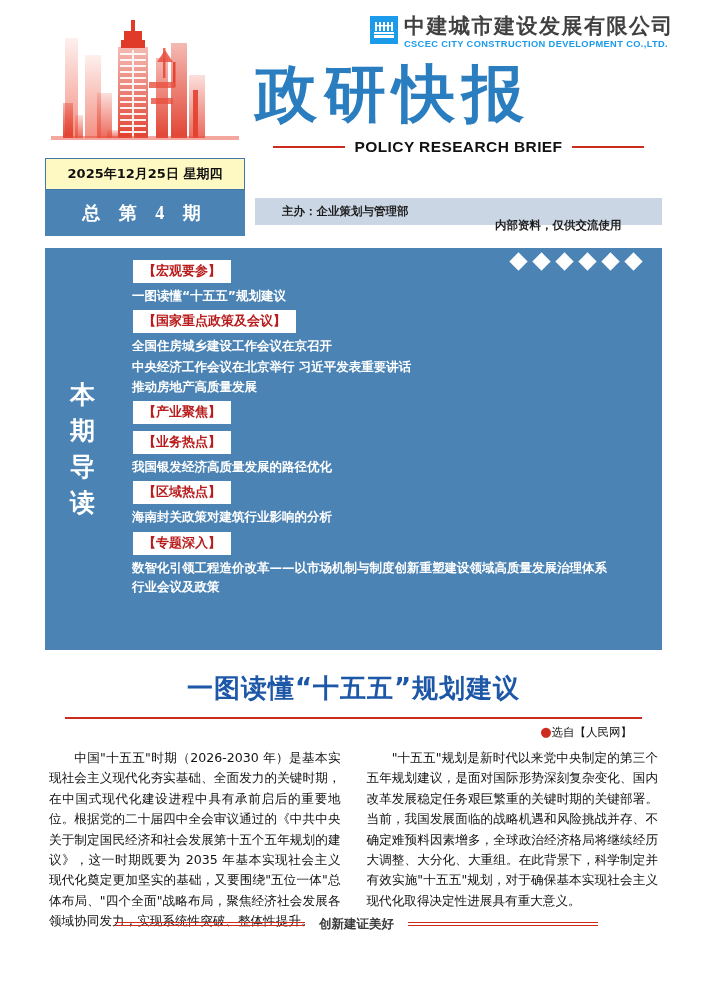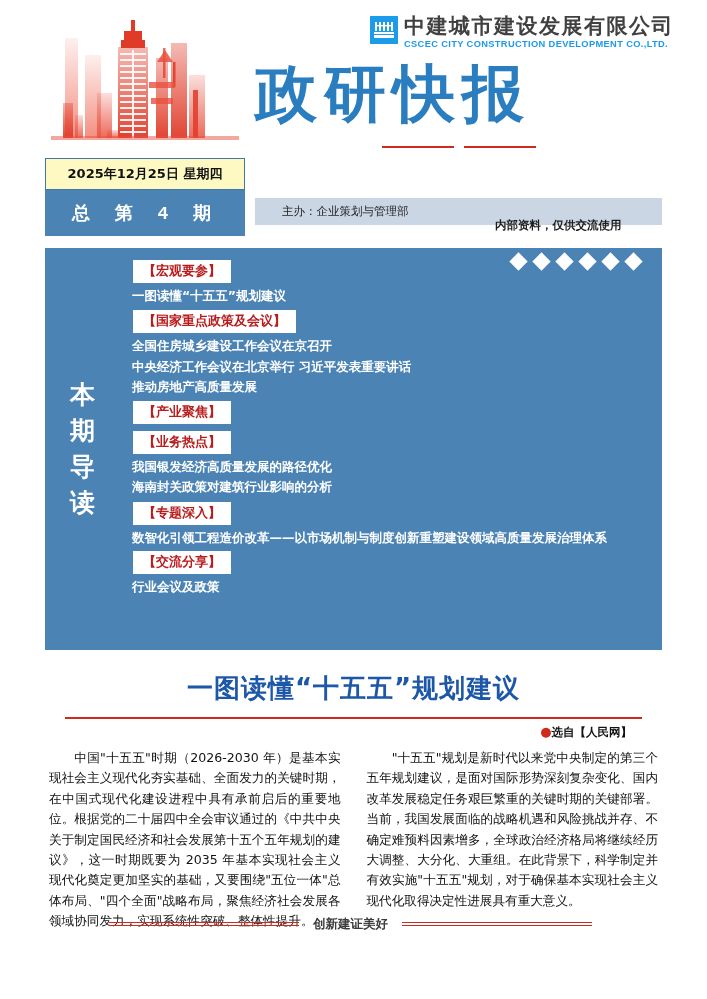--- a/index.html
+++ b/index.html
@@ -53,29 +53,29 @@
   .date-text {
     font-size:13px; font-weight:bold; color:#111; white-space:nowrap;
     font-family:"DejaVu Sans","Liberation Sans",sans-serif;
   }
   .issue-box {
     position:absolute; left:0; top:182px; width:200px; height:46px;
     background:#4a83b4; display:flex; align-items:center; justify-content:center;
   }
   .issue-text {
     font-size:18px; font-weight:bold; color:#fff; letter-spacing:7px;
-    font-family:Liberation Mono, monospace; white-space:nowrap;
+    font-family:Liberation Serif, serif; white-space:nowrap;
   }
 
   .publisher-bar {
     position:absolute; left:210px; top:190px; width:407px; height:27px;
     background:#cad6e4; display:flex; align-items:center;
   }
   .publisher-left {
-    position:absolute; left:27px; font-size:11.5px; font-weight:normal; color:#1d1d1d;
+    position:absolute; left:27px; font-size:11.5px; font-weight:bold; color:#1d1d1d;
     font-family:"DejaVu Sans","Liberation Sans",sans-serif; white-space:nowrap;
   }
   .publisher-right {
     position:absolute; left:240px; font-size:11.5px; font-weight:bold; color:#1d1d1d;
     font-family:"DejaVu Sans","Liberation Sans",sans-serif; white-space:nowrap;margin-top:28px;
   }
 
   
   .toc { position:absolute; left:45px; top:248px; width:617px; height:402px; background:#4a83b4; }
   .toc-side {
@@ -107,37 +107,37 @@
   
   .article { position:absolute; left:45px; top:672px; width:617px; }
   .art-title {
     text-align:center; font-size:26px; font-weight:bold; color:#1d57a8;
     letter-spacing:1px; font-family:"DejaVu Sans","Liberation Sans",sans-serif;
     line-height:1.25;
   }
   .art-rule { margin:12px auto 0 auto; width:577px; height:2.5px; background:#cc2b1d; }
   .art-source {
     text-align:right; padding-right:30px; margin-top:5px;
-    font-size:11.5px; font-weight:bold; color:#111;
+    font-size:11.5px; font-weight:normal; color:#111;
     font-family:"DejaVu Sans","Liberation Sans",sans-serif;
   }
   .art-source .bullet { color:#cc2b1d; font-size:13px; }
 
   .columns {
     margin-top:8px; display:flex; gap:26px; padding:0 4px;
   }
   .col { width:295px; }
   .col p {
     font-size:12.6px; line-height:1.62; color:#111; text-align:justify;
     text-indent:2em; font-family:"DejaVu Sans","Liberation Sans",sans-serif;
   }
 
   
   .footer {
-    position:absolute; left:42px; top:912px; width:617px; height:24px;
+    position:absolute; left:48px; top:912px; width:617px; height:24px;
     display:flex; align-items:center; justify-content:center; gap:14px;
   }
   .foot-rule { flex:0 0 190px; height:4px; border-top:1.4px solid #cc2b1d; border-bottom:1.4px solid #cc2b1d; }
   .foot-text {
     font-size:12.5px; font-weight:bold; color:#3c3c3c; white-space:nowrap;
     font-family:"DejaVu Sans","Liberation Sans",sans-serif;
   }
 </style>
 </head>
 <body>
@@ -218,20 +218,21 @@
         </svg>
       </div>
       <div class="company-cn">中建城市建设发展有限公司</div>
       <div class="company-en">CSCEC CITY CONSTRUCTION DEVELOPMENT CO.,LTD.</div>
     </div>
 
     <div class="brand-title">政研快报</div>
 
     <div class="brand-sub-wrap">
       <div class="brand-sub-rule"></div>
+      <div class="brand-sub">POLICY RESEARCH BRIEF</div>
       <div class="brand-sub-rule"></div>
     </div>
 
     <div class="date-box">
       <div class="date-text">2025年12月25日 星期四</div>
     </div>
 
     <div class="issue-box">
       <div class="issue-text">总 第 4 期</div>
     </div>
@@ -266,26 +267,26 @@
       <div><span class="toc-cat">【国家重点政策及会议】</span></div>
       <a class="toc-item">全国住房城乡建设工作会议在京召开</a>
       <a class="toc-item">中央经济工作会议在北京举行  习近平发表重要讲话</a>
       <a class="toc-item">推动房地产高质量发展</a>
 
       <div><span class="toc-cat">【产业聚焦】</span></div>
 
       <div><span class="toc-cat">【业务热点】</span></div>
       <a class="toc-item">我国银发经济高质量发展的路径优化</a>
 
+      <div><span class="toc-cat">【区域热点】</span></div>
       <a class="toc-item">海南封关政策对建筑行业影响的分析</a>
 
       <div><span class="toc-cat">【专题深入】</span></div>
       <a class="toc-item wrap">数智化引领工程造价改革——以市场机制与制度创新重塑建设领域高质量发展治理体系</a>
 
-      <div><span class="toc-cat">【交流分享】</span></div>
       <a class="toc-item">行业会议及政策</a>
     </div>
   </div>
 
   <div class="article">
     <div class="art-title">一图读懂“十五五”规划建议</div>
     <div class="art-rule"></div>
     <div class="art-source">
       <span class="bullet">●</span><span>选自【人民网】</span>
     </div>

